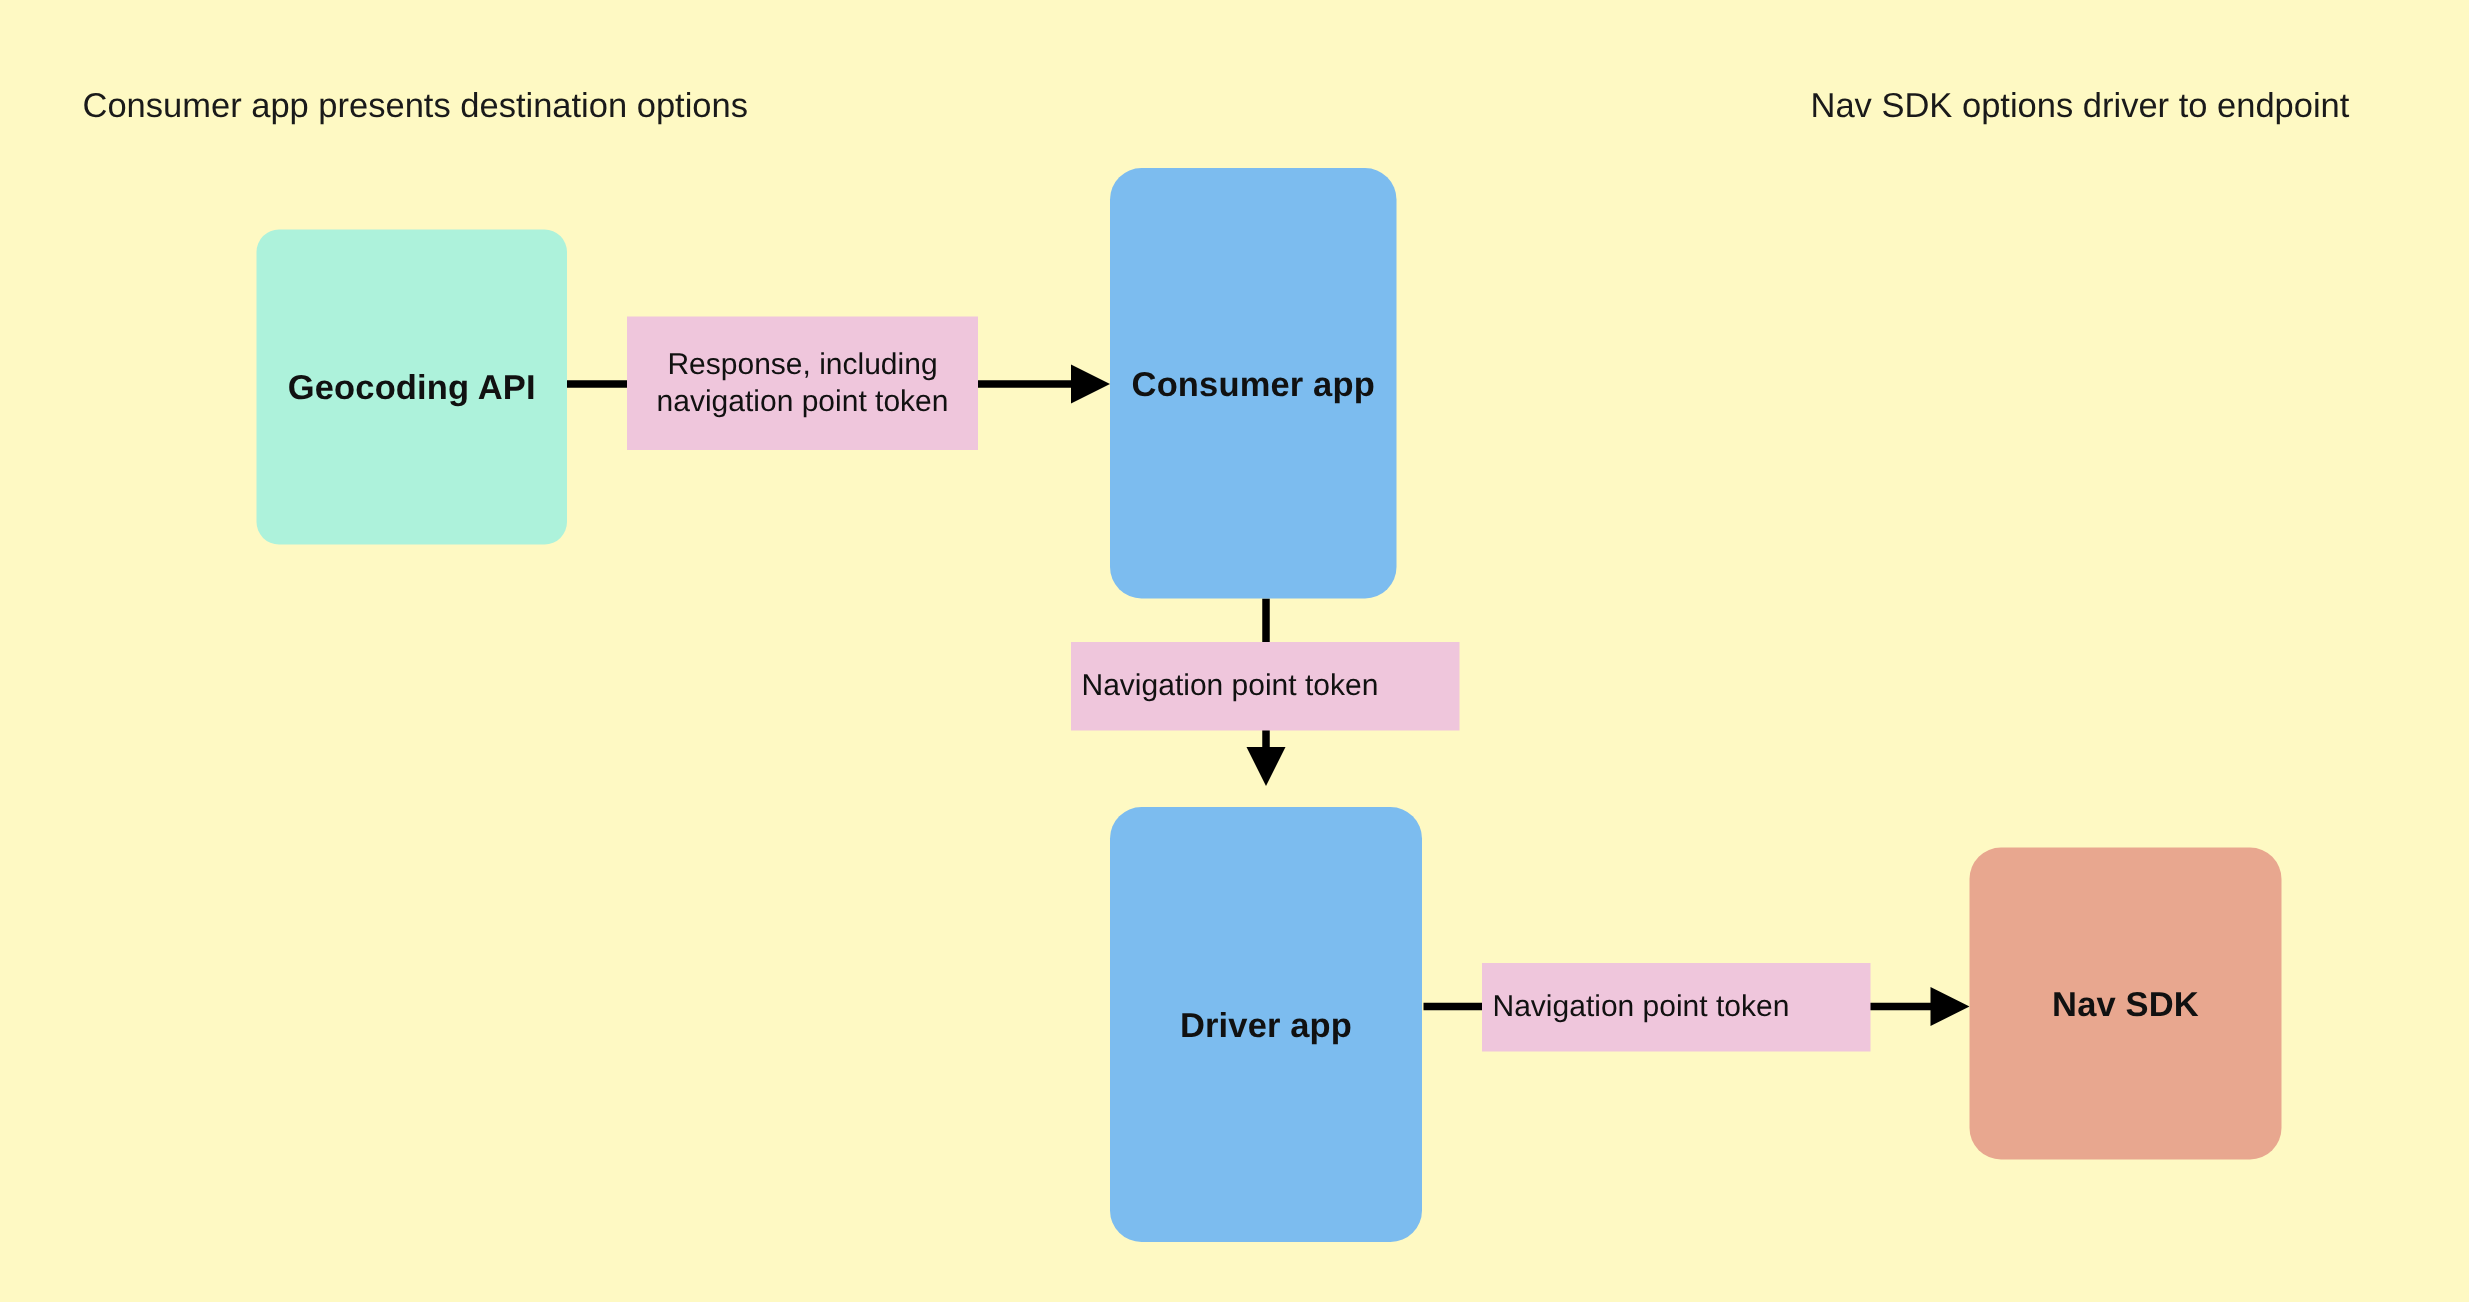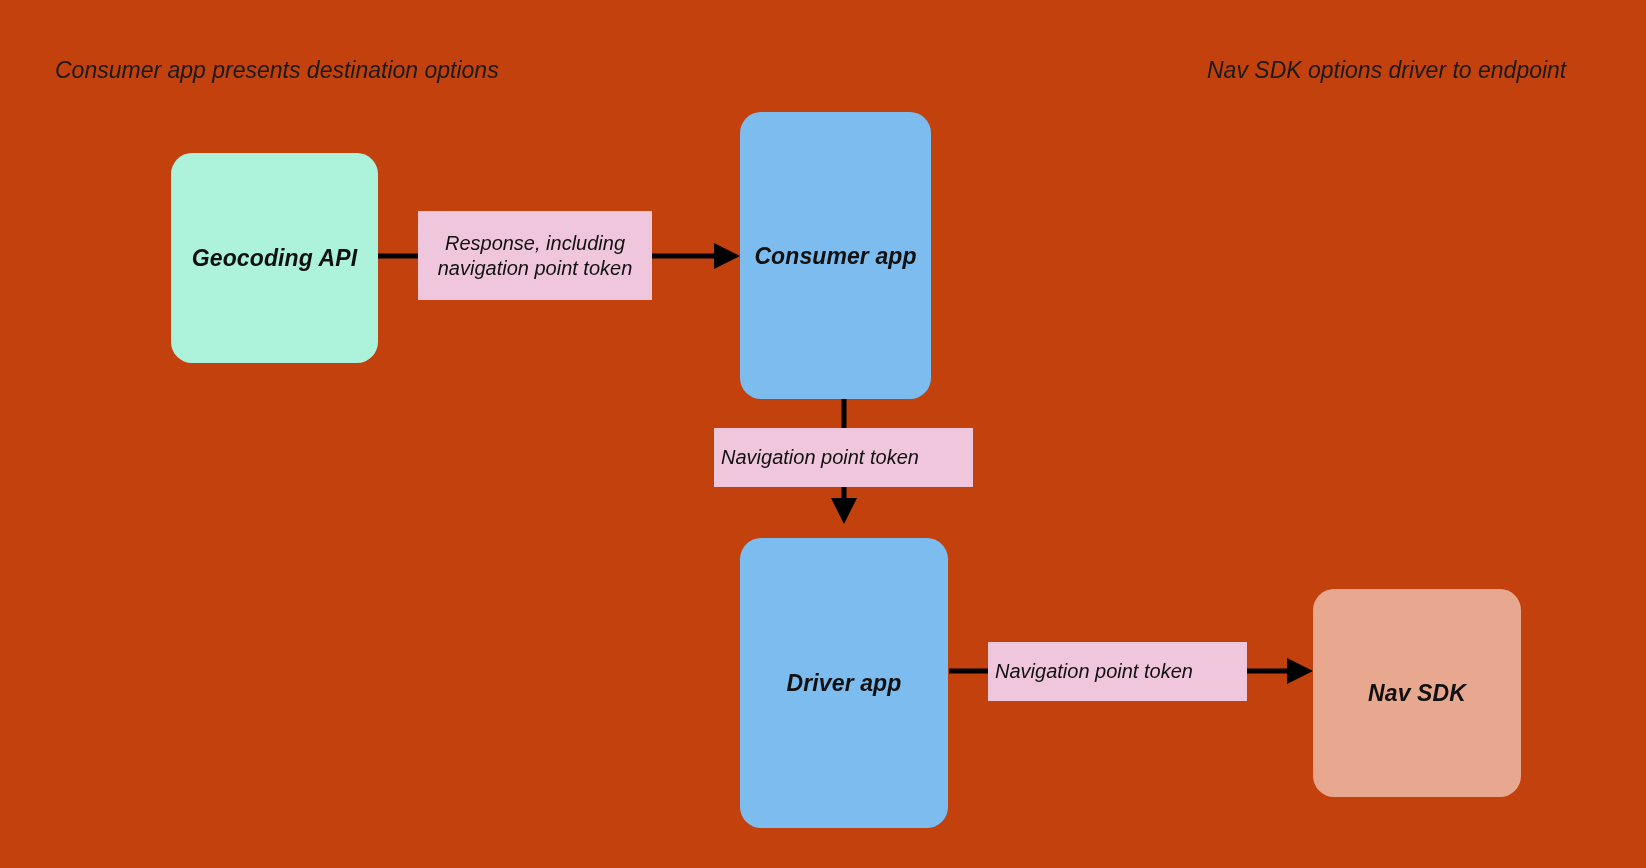--- a/index.html
+++ b/index.html
@@ -9,23 +9,22 @@
     background: #ffffff;
   }
   body {
     font-family: "Liberation Sans", sans-serif;
     -webkit-font-smoothing: antialiased;
   }
   #canvas {
     position: relative;
     width: 1646px;
     height: 868px;
-    background: #c2410c;
+    background: #fef9c3;
     overflow: hidden;
-    font-style: italic;
   }
 
   
   .col-heading {
     position: absolute;
     font-size: 23px;
     line-height: 28px;
     color: #1a1a1a;
     white-space: nowrap;
     font-weight: 400;
@@ -47,21 +46,21 @@
   .node .node-label {
     font-size: 23px;
     font-weight: 700;
     color: #111111;
     line-height: 28px;
     letter-spacing: 0.1px;
   }
 
   #node-geocoding {
     left: 171px; top: 153px;
-    width: 207px; height: 210px;
+    width: 207px; height: 210px; border-radius: 15px;
   }
   #node-consumer {
     left: 740px; top: 112px;
     width: 191px; height: 287px;
   }
   #node-driver {
     left: 740px; top: 526px;
     width: 208px; height: 290px;
   }
   #node-navsdk {
@@ -144,21 +143,21 @@
   </div>
 
   <div id="node-consumer" class="node" style="background:#7CBCEF; z-index:2;">
     <span class="node-label">Consumer app</span>
   </div>
 
   <div id="node-driver" class="node" style="background:#7CBCEF; z-index:2;margin-top:12px;">
     <span class="node-label">Driver app</span>
   </div>
 
-  <div id="node-navsdk" class="node" style="background:#E8A78F; z-index:2;margin-top:24px;">
+  <div id="node-navsdk" class="node" style="background:#E8A78F; z-index:2;">
     <span class="node-label">Nav SDK</span>
   </div>
 
   <div id="chip-response" class="edge-chip" style="background:#EFC6DC;">
     <span class="chip-text">Response, including navigation point token</span>
   </div>
 
   <div id="chip-token-vertical" class="edge-chip" style="background:#EFC6DC;">
     <span class="chip-text">Navigation point token</span>
   </div>

